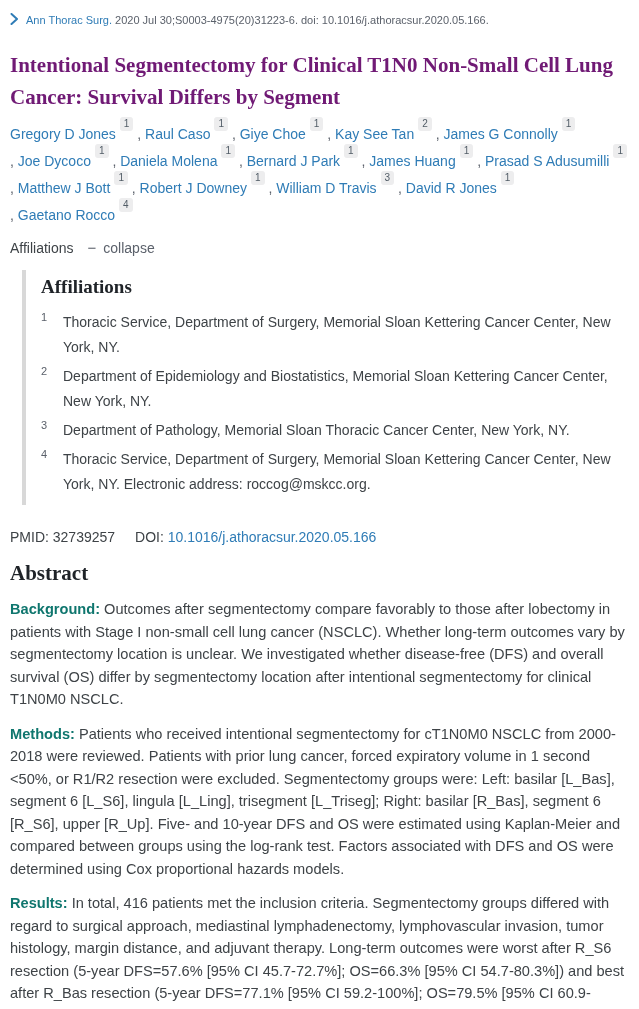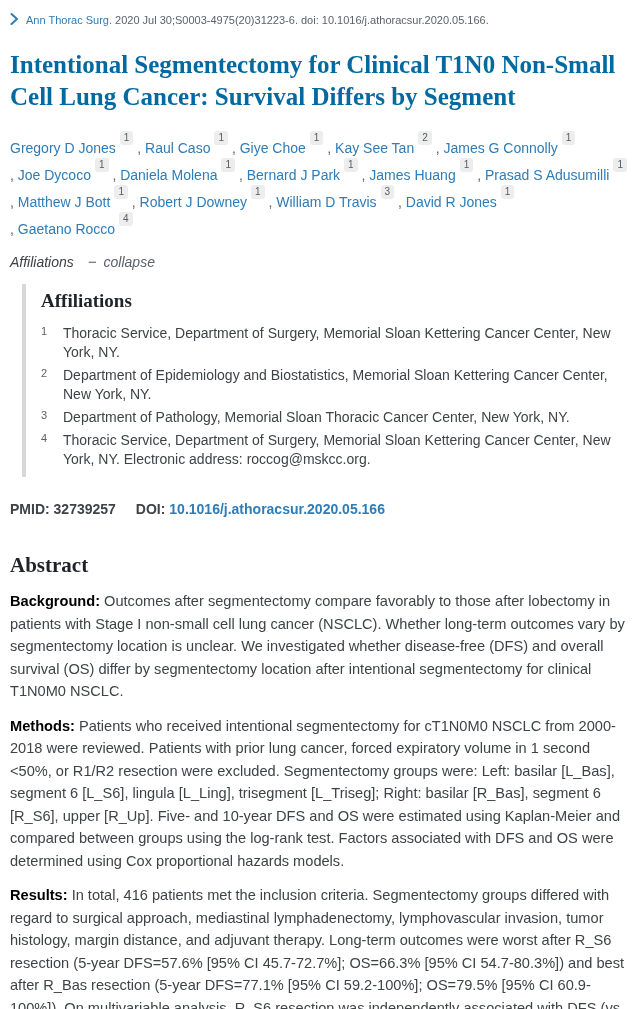--- a/index.html
+++ b/index.html
@@ -13,70 +13,70 @@
   .page { padding: 10px 10px 16px 10px; }
 
   
   .citation { font-size: 11px; line-height: 21px; color: #5b616b; }
   .chevron-wrap { display: inline-block; margin-right: 7px; position: relative; top: 1px; }
   .journal-link { color: #2f7cb6; text-decoration: none; cursor: pointer; }
 
   
   .article-title {
     font-family: "Liberation Serif", "DejaVu Serif", serif;
-    font-weight: 700; font-size: 25px; line-height: 32px;
-    color: #0369a1; margin-top: 18px;
+    font-weight: 700; font-size: 21px; line-height: 32px;
+    color: #701a75; margin-top: 18px;
   }
 
   
-  .authors { margin-top: 22px; font-size: 14px; line-height: 27px; color: #5b616b; }
+  .authors { margin-top: 8px; font-size: 14px; line-height: 27px; color: #5b616b; }
   .author-item { display: inline-block; white-space: nowrap; }
   .author-sep { color: #5b616b; }
   .author-link { color: #2f7cb6; text-decoration: none; cursor: pointer; }
   .aff-badge {
     display: inline-block; background: #ededee; color: #515c66;
     font-size: 10px; line-height: 14px; padding: 0 4px; border-radius: 3px;
     position: relative; top: -6px; margin-left: 4px; cursor: pointer;
   }
 
   
-  .aff-toggle { margin-top: 10px; font-size: 14px; color: #3e4347; font-style: italic; }
+  .aff-toggle { margin-top: 10px; font-size: 14px; color: #3e4347; }
   .toggle-action { margin-left: 14px; color: #5b616b; cursor: pointer; }
   .minus-icon { display: inline-block; margin-right: 7px; color: #5b616b; font-size: 15px; }
 
   
   .aff-panel {
     margin: 14px 0 0 12px;
     border-left: 4px solid #d8d8d8;
     padding: 2px 0 4px 15px;
   }
   .aff-heading {
     font-family: "Liberation Serif", "DejaVu Serif", serif;
     font-weight: 700; font-size: 19px; color: #1f2328;
     margin: 4px 0 12px 0;
   }
   .aff-item { display: grid; grid-template-columns: 13px auto; column-gap: 9px; margin-bottom: 4px; }
   .aff-num { font-size: 11px; color: #5b616b; padding-top: 1px; }
-  .aff-text { font-size: 14px; line-height: 19px; color: #3e4347; }
+  .aff-text { font-size: 14px; line-height: 25px; color: #3e4347; }
 
   
-  .ids-row { margin-top: 24px; font-size: 14px; color: #3e4347; font-weight: bold; }
+  .ids-row { margin-top: 24px; font-size: 14px; color: #3e4347; }
   .id-group { display: inline-block; }
   .id-group.pmid { margin-right: 20px; }
   .id-label { color: #3e4347; }
   .doi-link { color: #2f7cb6; text-decoration: none; cursor: pointer; }
 
   
   .abstract-heading {
     font-family: "Liberation Serif", "DejaVu Serif", serif;
     font-weight: 700; font-size: 21px; color: #1f2328;
-    margin-top: 36px;
+    margin-top: 16px;
   }
   .abs-para { font-size: 14.6px; line-height: 22.5px; color: #3e4347; margin-top: 12px; }
-  .abs-label { font-weight: 700; color: #000000; }
+  .abs-label { font-weight: 700; color: #0f766e; }
 </style>
 </head>
 <body>
 
 <div class="page">
 
   <div class="citation">
     <span class="chevron-wrap"><svg width="9" height="12" viewBox="0 0 9 12">
           <path d="M1.5 1 L7 6 L1.5 11" fill="none" stroke="#2f7cb6" stroke-width="2" stroke-linecap="round" stroke-linejoin="round"></path>
         </svg></span><a class="journal-link" href="#">Ann Thorac Surg.</a>

